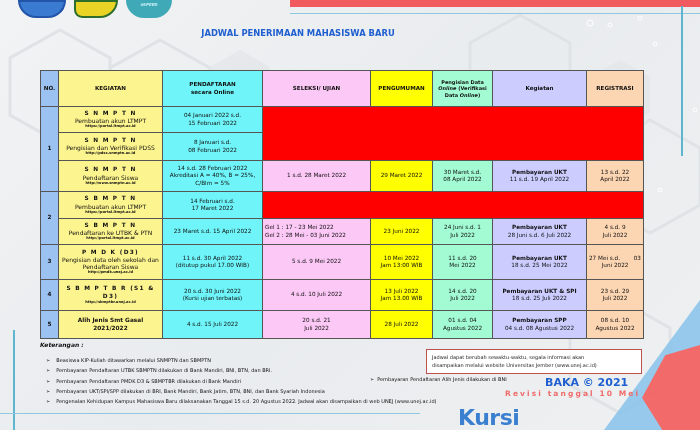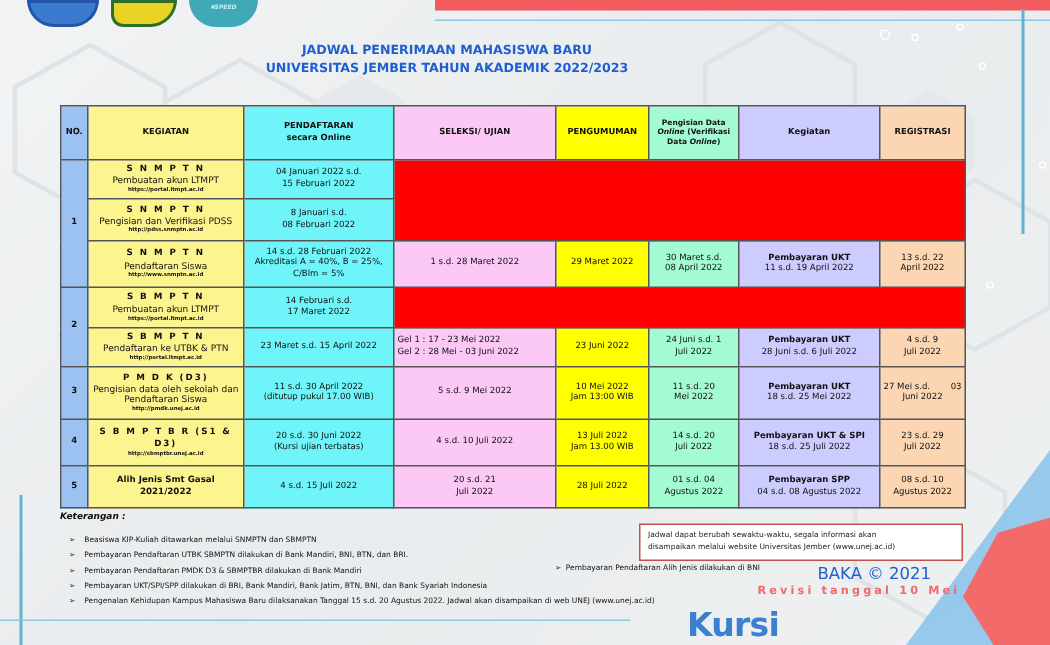--- a/index.html
+++ b/index.html
@@ -54,21 +54,21 @@
   .reg-split { display: flex; justify-content: space-between; }
 
   .ket-title { position: absolute; left: 40px; top: 341px; font-size: 6px; font-weight: bold; font-style: italic; }
   .ket-list { position: absolute; left: 46px; top: 355px; list-style: none; font-size: 5px; line-height: 10.3px; }
   .ket-list li::before { content: "\27A2"; margin-right: 6px; font-size: 5px; }
   .ket-extra { position: absolute; left: 370px; top: 376px; font-size: 5px; }
   .ket-extra::before { content: "\27A2"; margin-right: 3px; }
 
   .notice { position: absolute; left: 426px; top: 349px; width: 216px; height: 25px;
     background: #fff; border: 1px solid #c0504d; font-size: 5px; line-height: 8px; padding: 3px 5px; color: #222; }
-  .baka { position: absolute; left: 545px; top: 376px; color: #1f5fcf; font-weight: normal; font-size: 11px; }
+  .baka { position: absolute; left: 545px; top: 376px; color: #1f5fcf; font-weight: bold; font-size: 11px; }
   .revisi { position: absolute; left: 505px; top: 389px; color: #f06a6a; font-weight: bold; font-size: 7.5px; letter-spacing: 2.1px; }
   .kampus { position: absolute; left: 458px; top: 405px; color: #3a7fd0; font-size: 22px; font-weight: bold; letter-spacing: -0.5px; }
 </style>
 </head>
 <body>
 
 <svg class="hexbg" width="700" height="430" viewBox="0 0 700 430">
   <g fill="none" stroke="#dfe3e5" stroke-width="3">
     <polygon points="60,30 110,58 110,115 60,143 10,115 10,58"></polygon>
     <polygon points="160,40 210,68 210,125 160,153 110,125 110,68"></polygon>
@@ -99,21 +99,20 @@
 <div class="deco-red"></div>
 
 <div class="logos">
   <div class="logo tut"></div>
   <div class="logo unej"></div>
   <div class="logo speed"><span>#SPEED</span></div>
 </div>
 
 <div class="titles">
   <div>JADWAL PENERIMAAN MAHASISWA BARU</div>
-  <div>UNIVERSITAS JEMBER TAHUN AKADEMIK 2022/2023</div>
 </div>
 
 <table class="sched">
   <colgroup>
     <col style="width:18px">
       <col style="width:104px">
       <col style="width:100px">
       <col style="width:108px">
     <col style="width:62px">
       <col style="width:60px">

